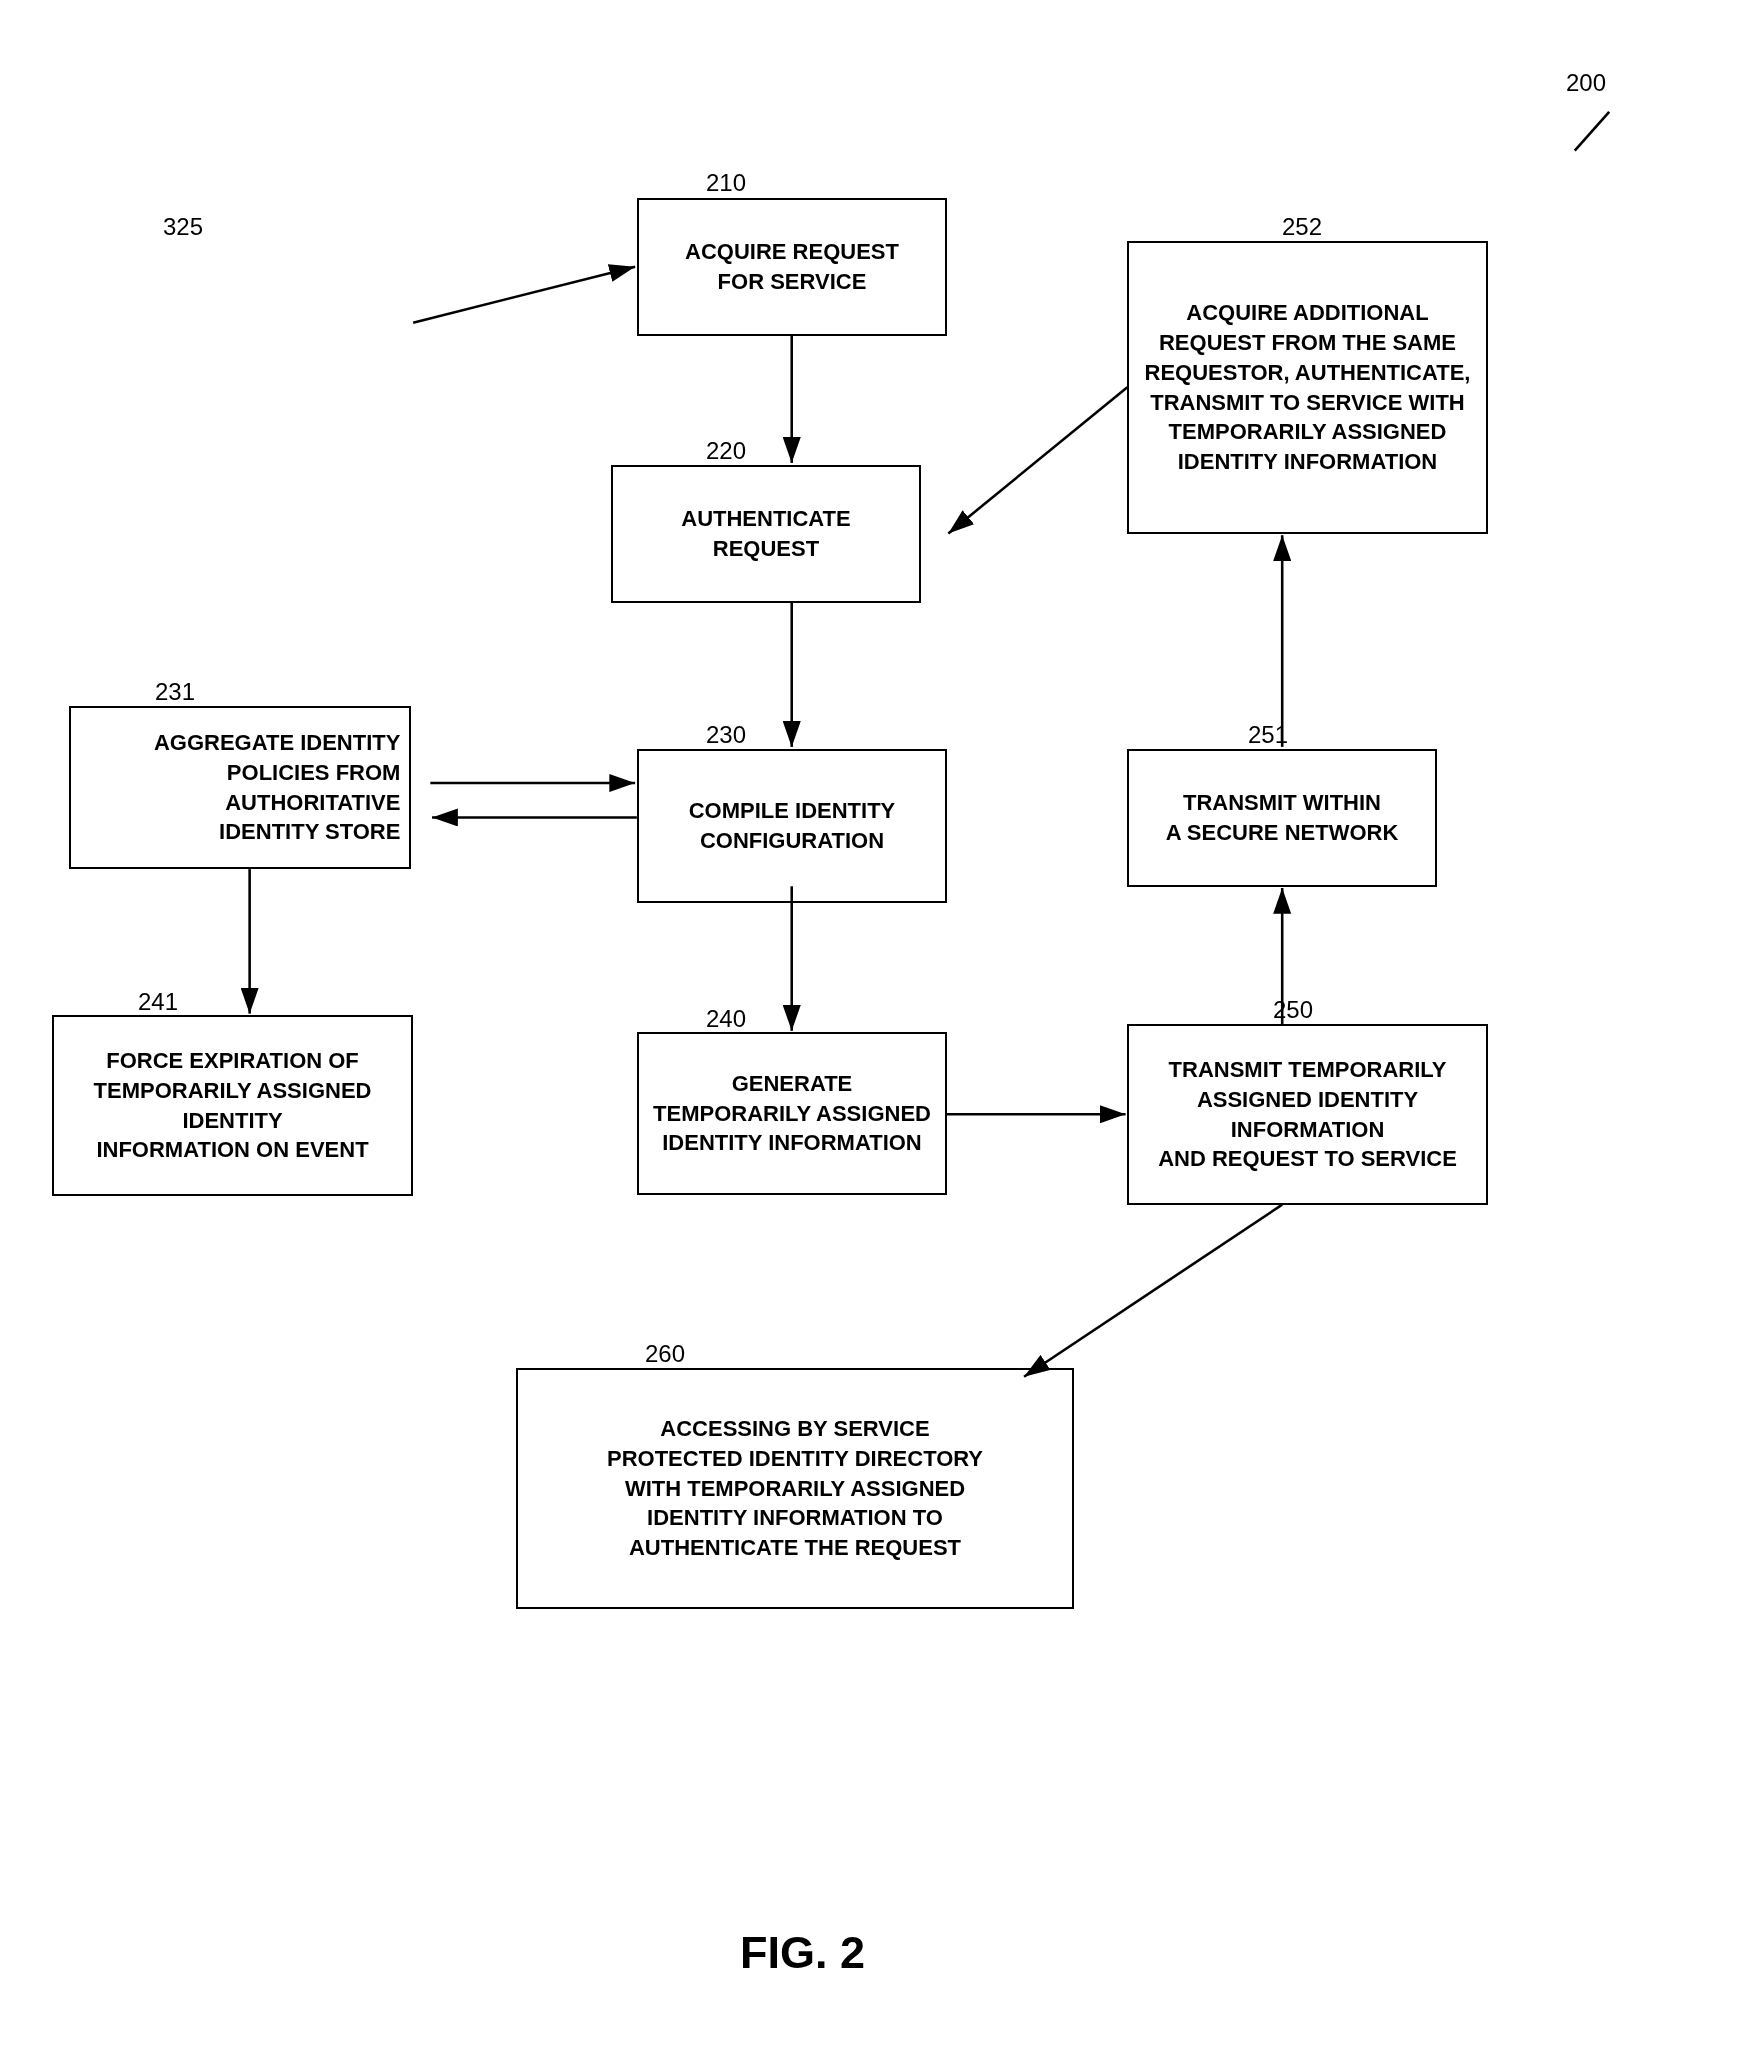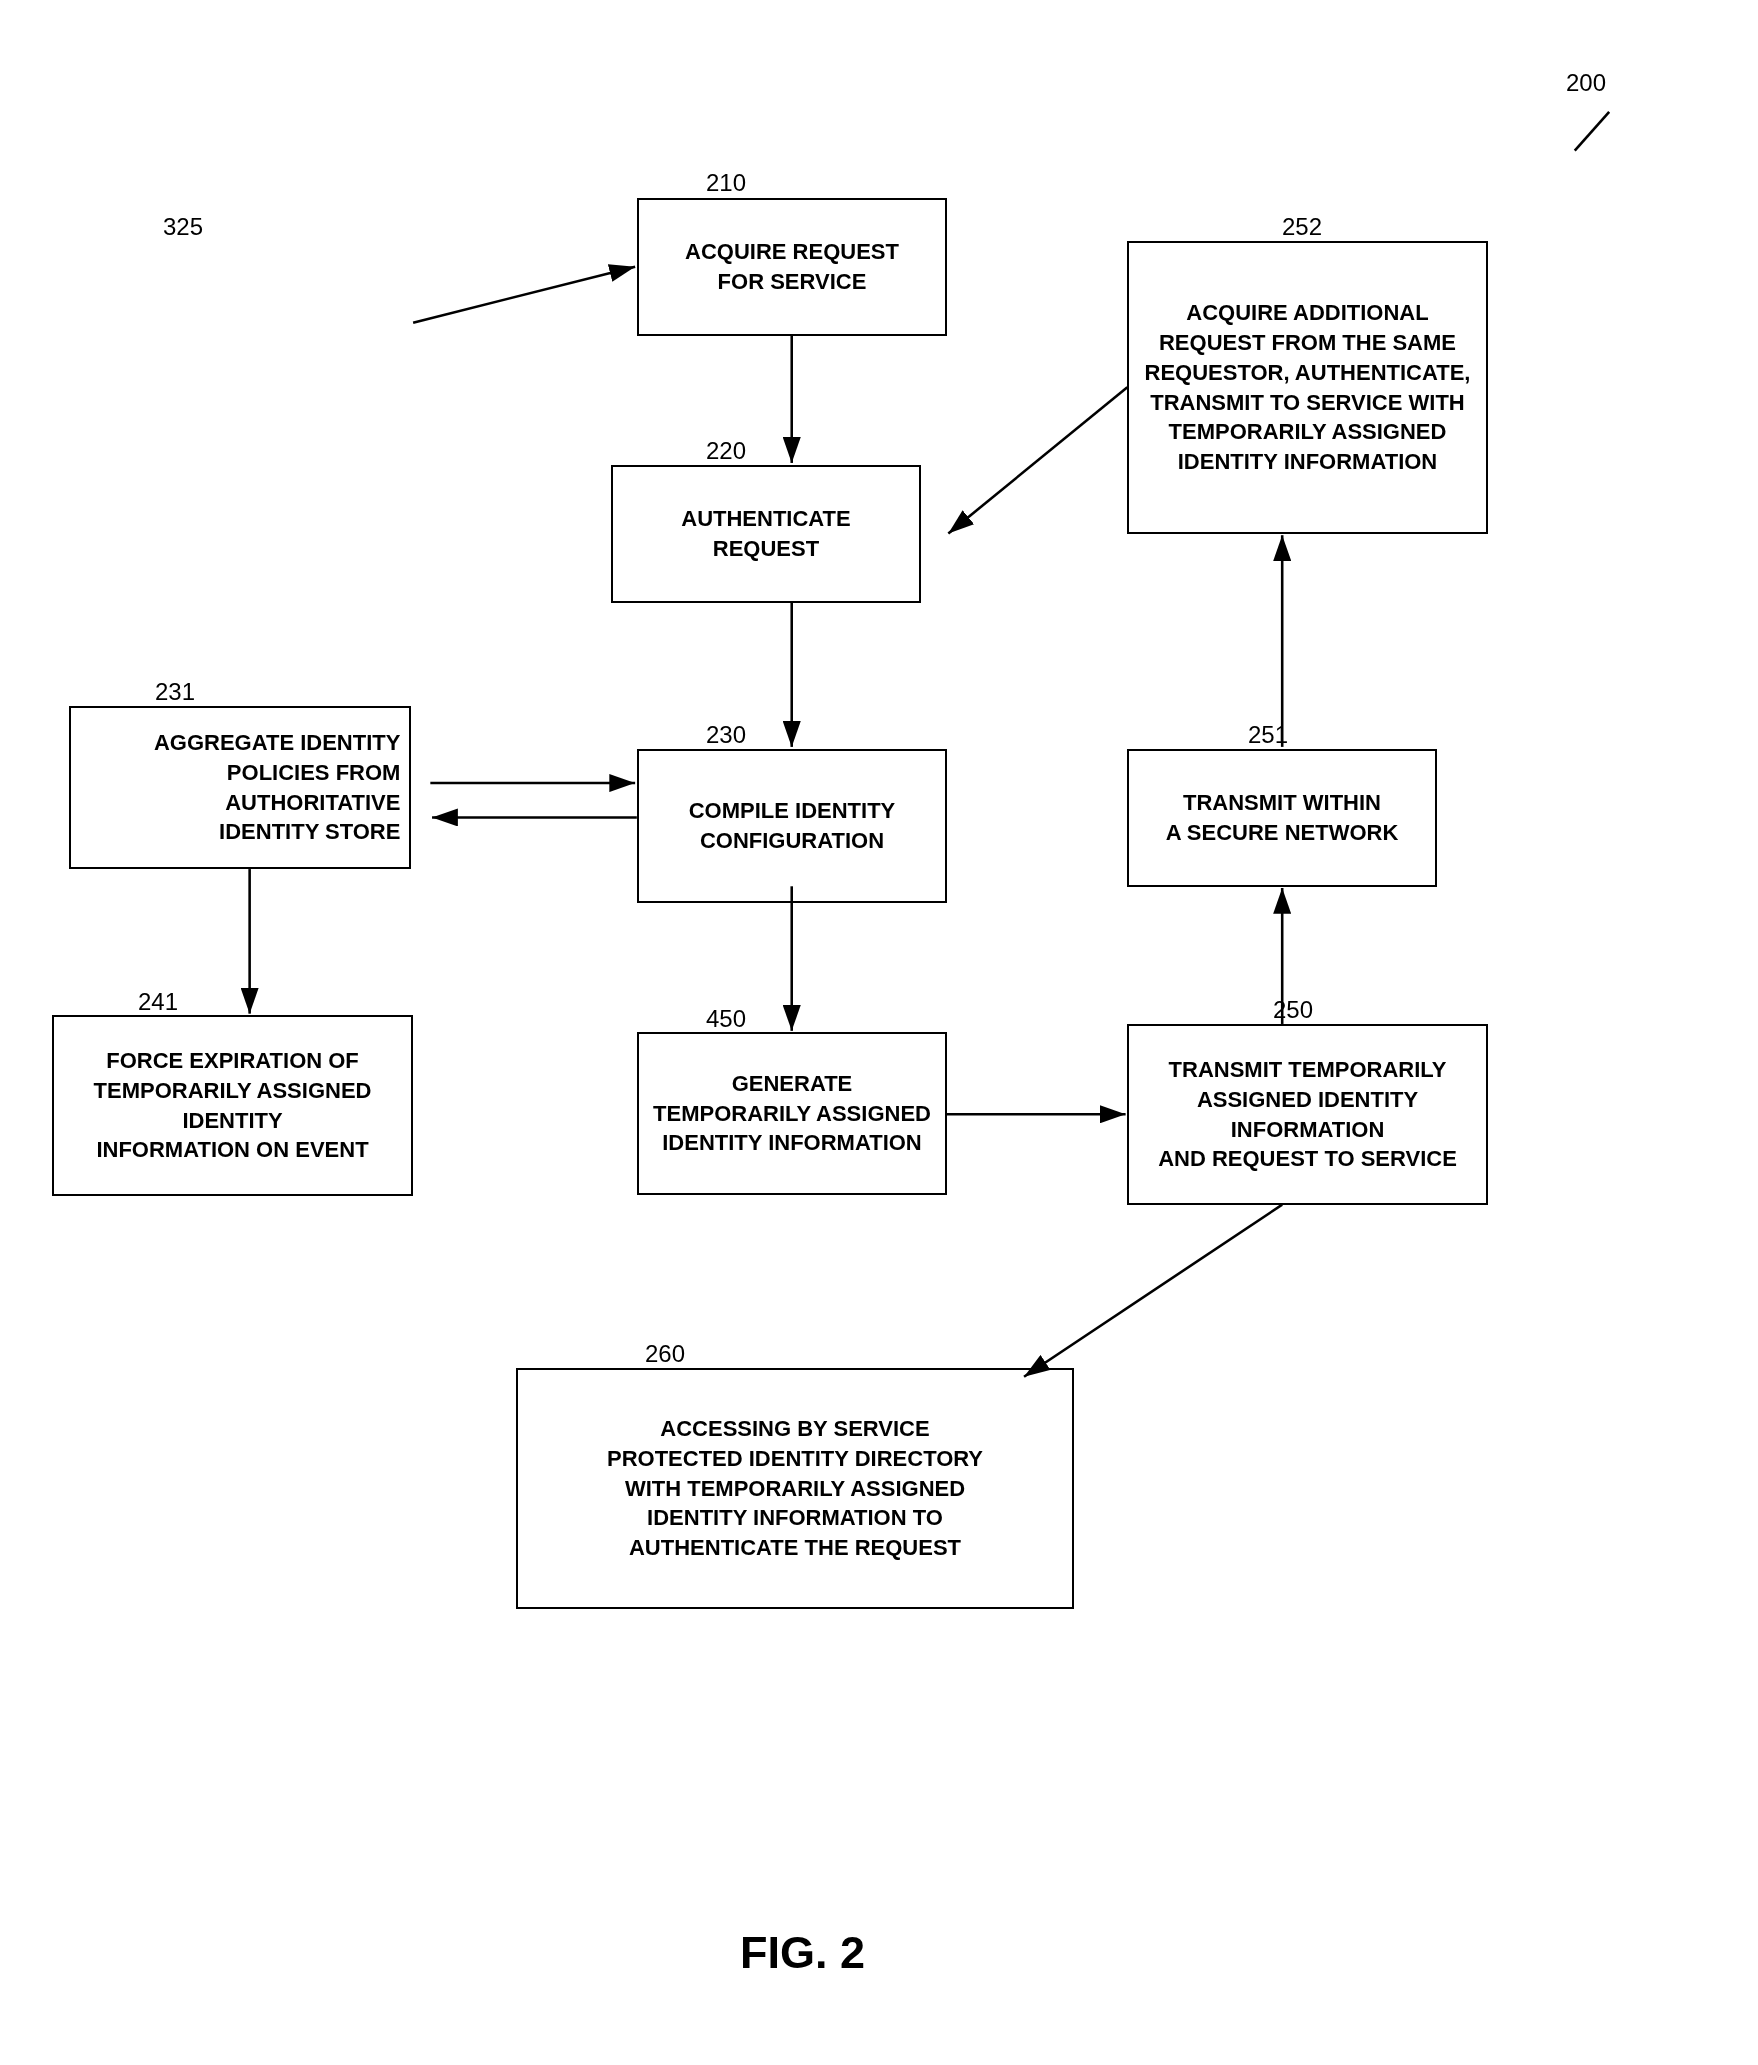--- a/index.html
+++ b/index.html
@@ -91,21 +91,21 @@
 POLICIES FROM AUTHORITATIVE
 IDENTITY STORE</span>
   </div>
   <span class="label" style="left:155px; top:678px;">231</span>
 
   <div class="box" style="left:637px; top:1032px; width:310px; height:163px;">
     <span style="white-space:pre-line;">GENERATE
 TEMPORARILY ASSIGNED
 IDENTITY INFORMATION</span>
   </div>
-  <span class="label" style="left:706px; top:1005px;">450</span>
+  <span class="label" style="left:706px; top:1005px;">240</span>
 
   <div class="box" style="left:52px; top:1015px; width:361px; height:181px;">
     <span style="white-space:pre-line;">FORCE EXPIRATION OF
 TEMPORARILY ASSIGNED IDENTITY
 INFORMATION ON EVENT</span>
   </div>
   <span class="label" style="left:138px; top:988px;">241</span>
 
   <div class="box" style="left:1127px; top:1024px; width:361px; height:181px;">
     <span style="white-space:pre-line;">TRANSMIT TEMPORARILY

